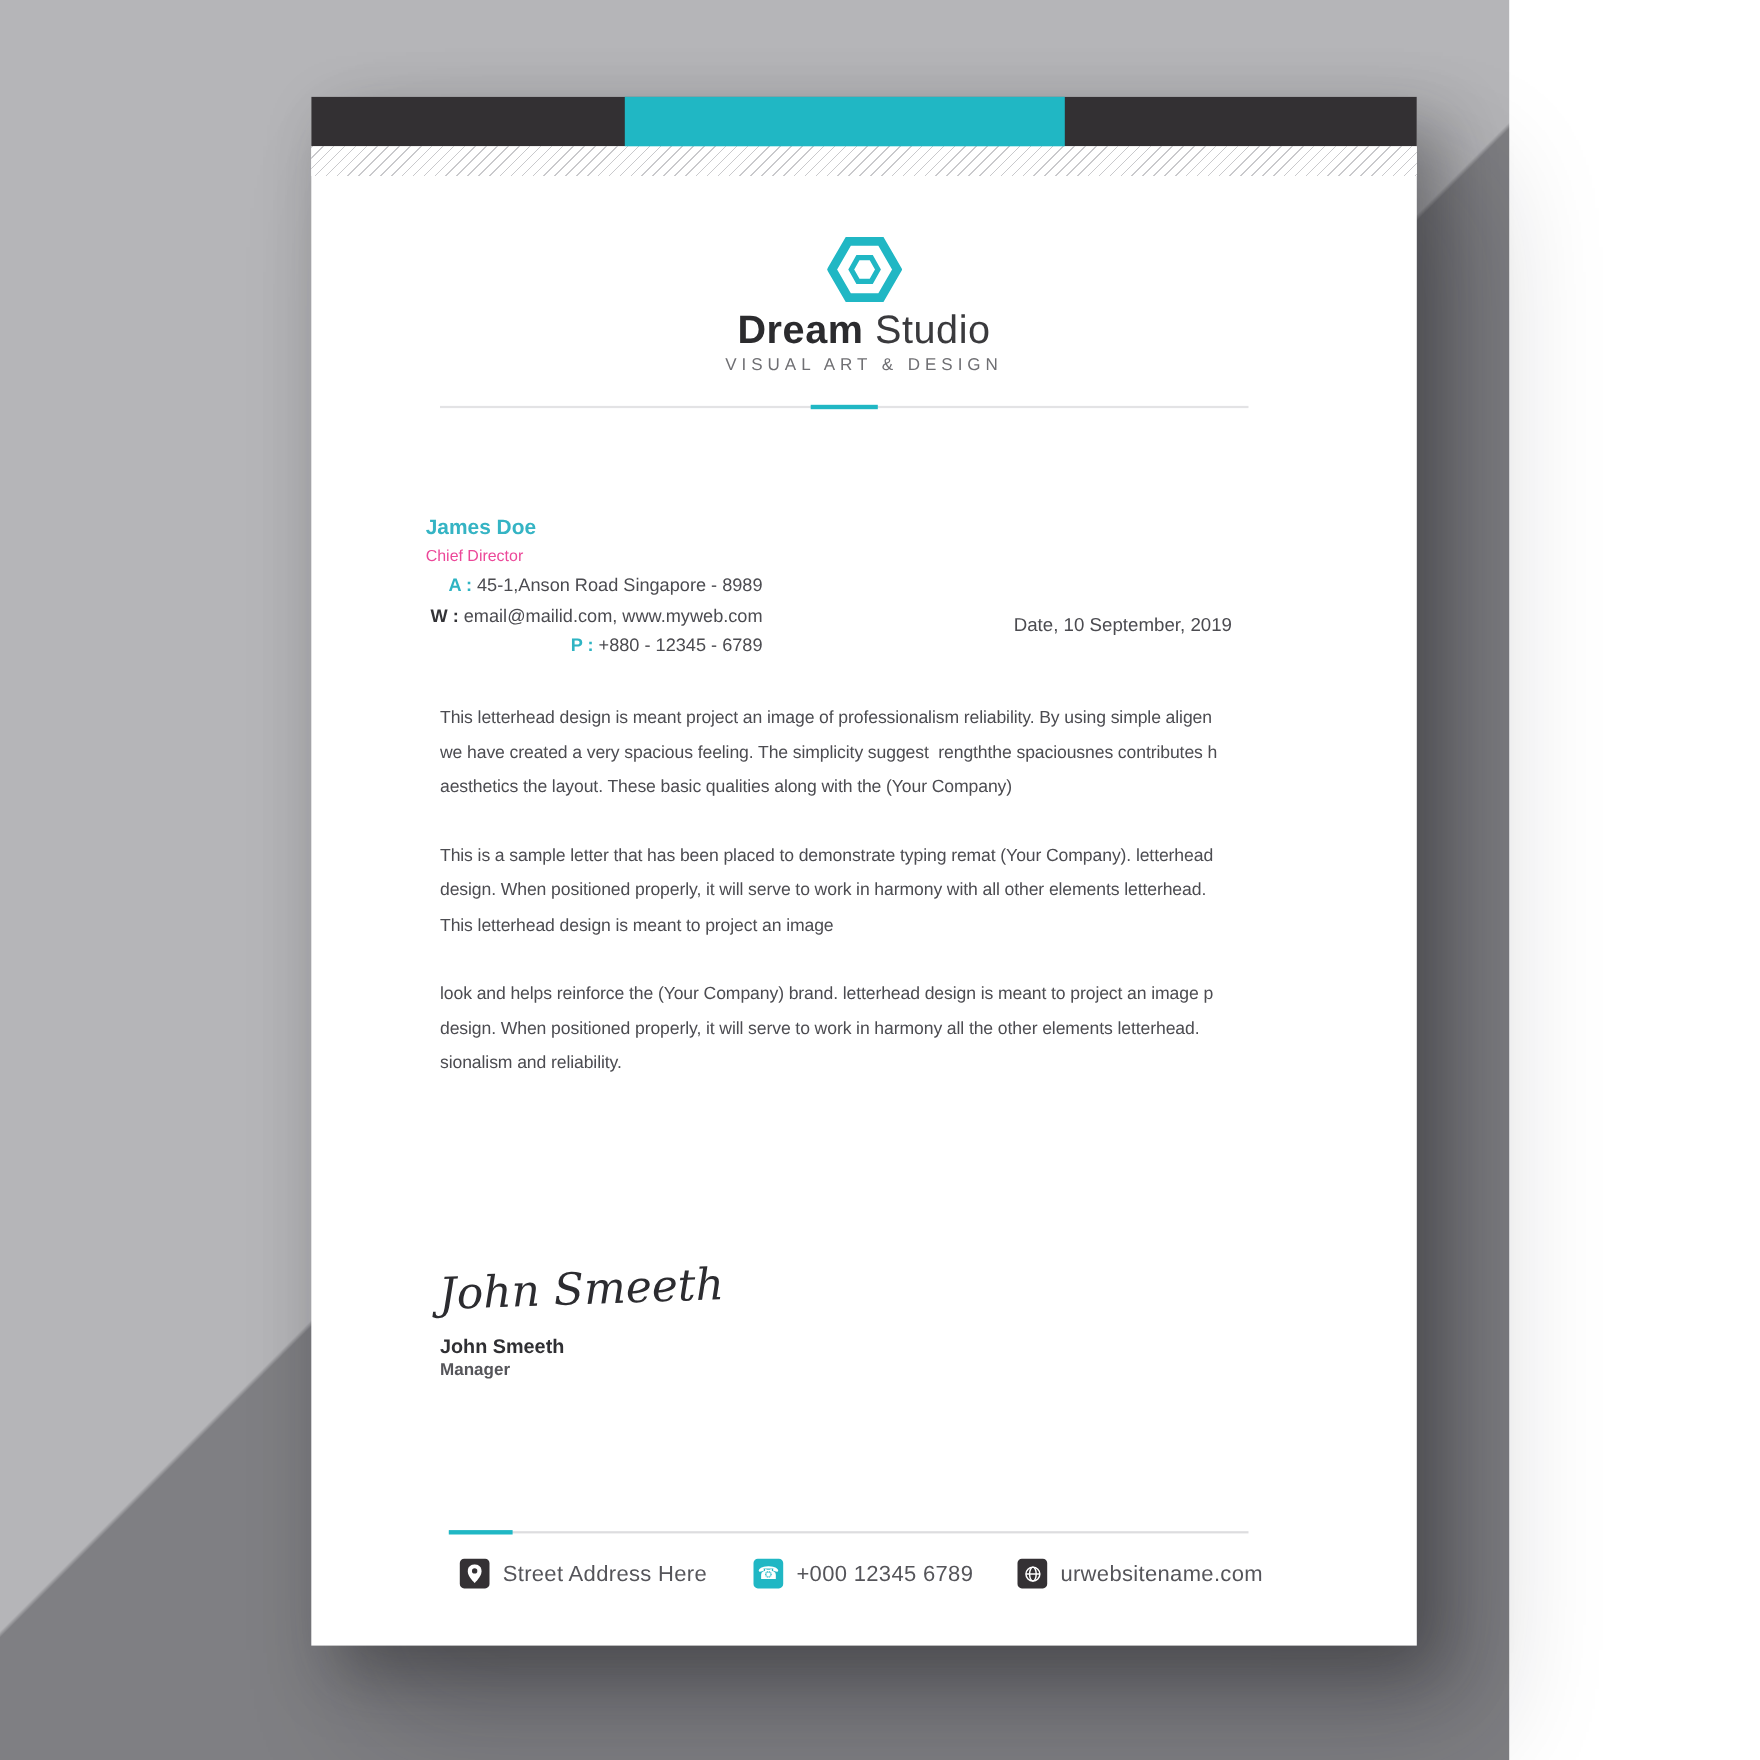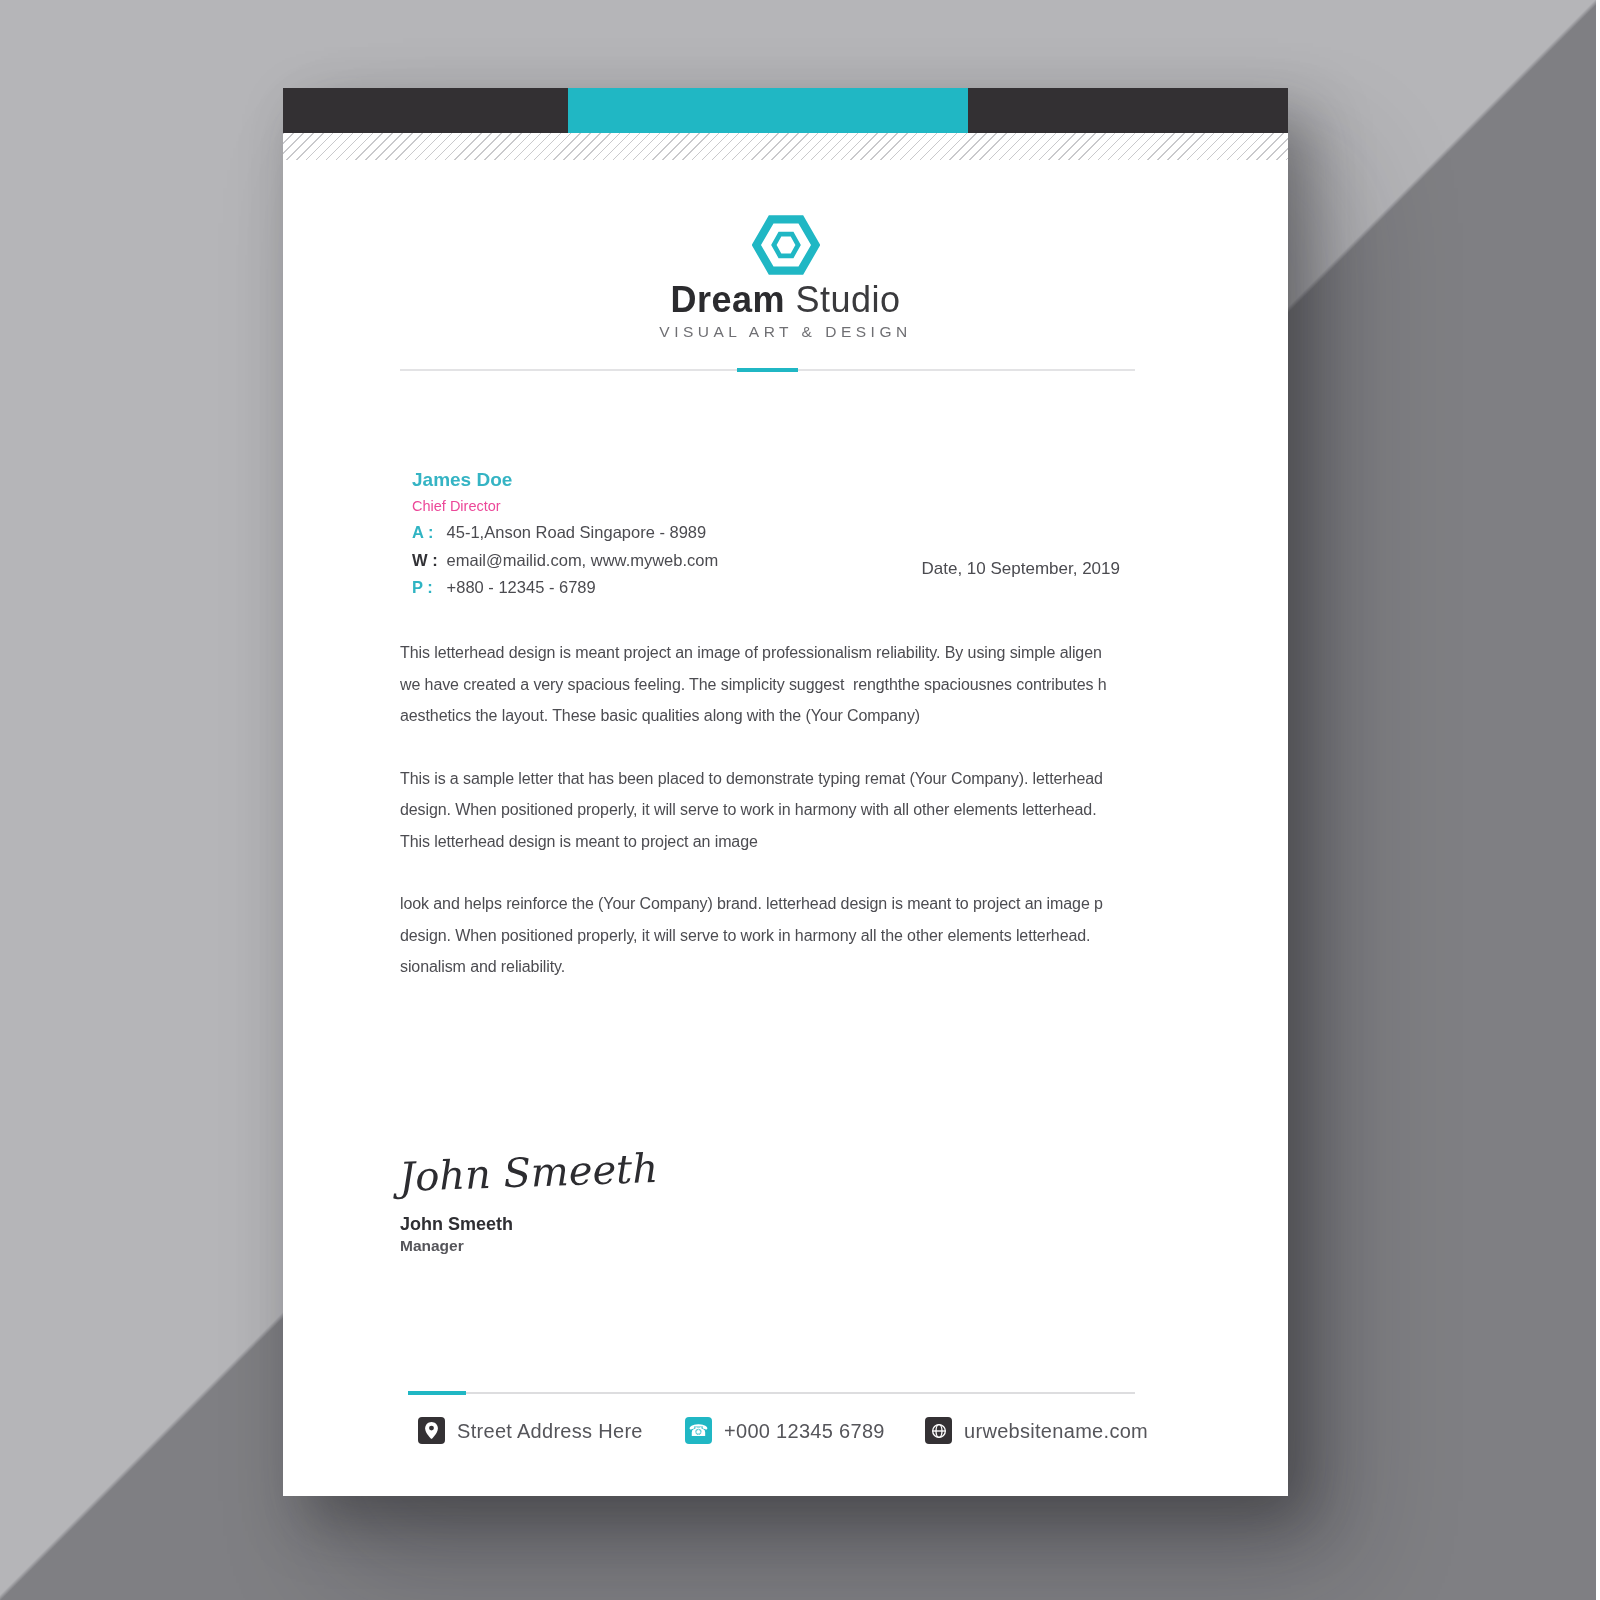--- a/index.html
+++ b/index.html
@@ -3,21 +3,21 @@
 <meta charset="utf-8">
 <style>
   * { margin: 0; padding: 0; box-sizing: border-box; }
   html, body { width: 1600px; height: 1600px; }
   body {
     font-family: "Liberation Sans", sans-serif;
     overflow: hidden;
   }
   .scene {
     position: relative;
-    width: 1596px; height: 1600px;
+    width: 1372px; height: 1600px;
     background: linear-gradient(135deg, #b5b5b8 49.9%, #7f7f83 50.1%);
   }
   .paper {
     position: absolute;
     left: 283px; top: 88px;
     width: 1005px; height: 1408px;
     background: #ffffff;
     box-shadow: 22px 26px 55px rgba(25,25,30,0.38), 55px 70px 110px rgba(25,25,30,0.22);
   }
   
@@ -49,24 +49,24 @@
   }
   .header-divider {
     position: absolute; left: 117px; top: 281px;
     width: 735px; height: 2px; background: #e3e3e5;
   }
   .header-divider .accent {
     position: absolute; left: 337px; top: -1px;
     width: 61px; height: 4px; background: #20b7c4;
   }
   
-  .sender { position: absolute; left: 129px; top: 381px; }
+  .sender { position: absolute; left: 104px; top: 381px; }
   .sender-name { font-size: 19px; font-weight: bold; color: #35b4c4; margin-bottom: 7px; }
   .sender-title { font-size: 14.5px; color: #ec4899; margin-bottom: 9px; }
-  .info-line { font-size: 16.5px; color: #4b4b50; margin-bottom: 8.5px; }
+  .info-line { font-size: 16.5px; color: #4b4b50; margin-bottom: 8.5px; text-align: right; }
   .info-line .k { font-weight: bold; display: inline-block; min-width: 30px; }
   .info-line .k.teal { color: #2fb4c3; }
   .info-line .k.dark { color: #323236; }
   .date {
     position: absolute; right: 168px; top: 471px;
     font-size: 17px; color: #4b4b50;
   }
   
   .body-text { position: absolute; left: 117px; top: 549px; width: 780px; }
   .body-text p {

